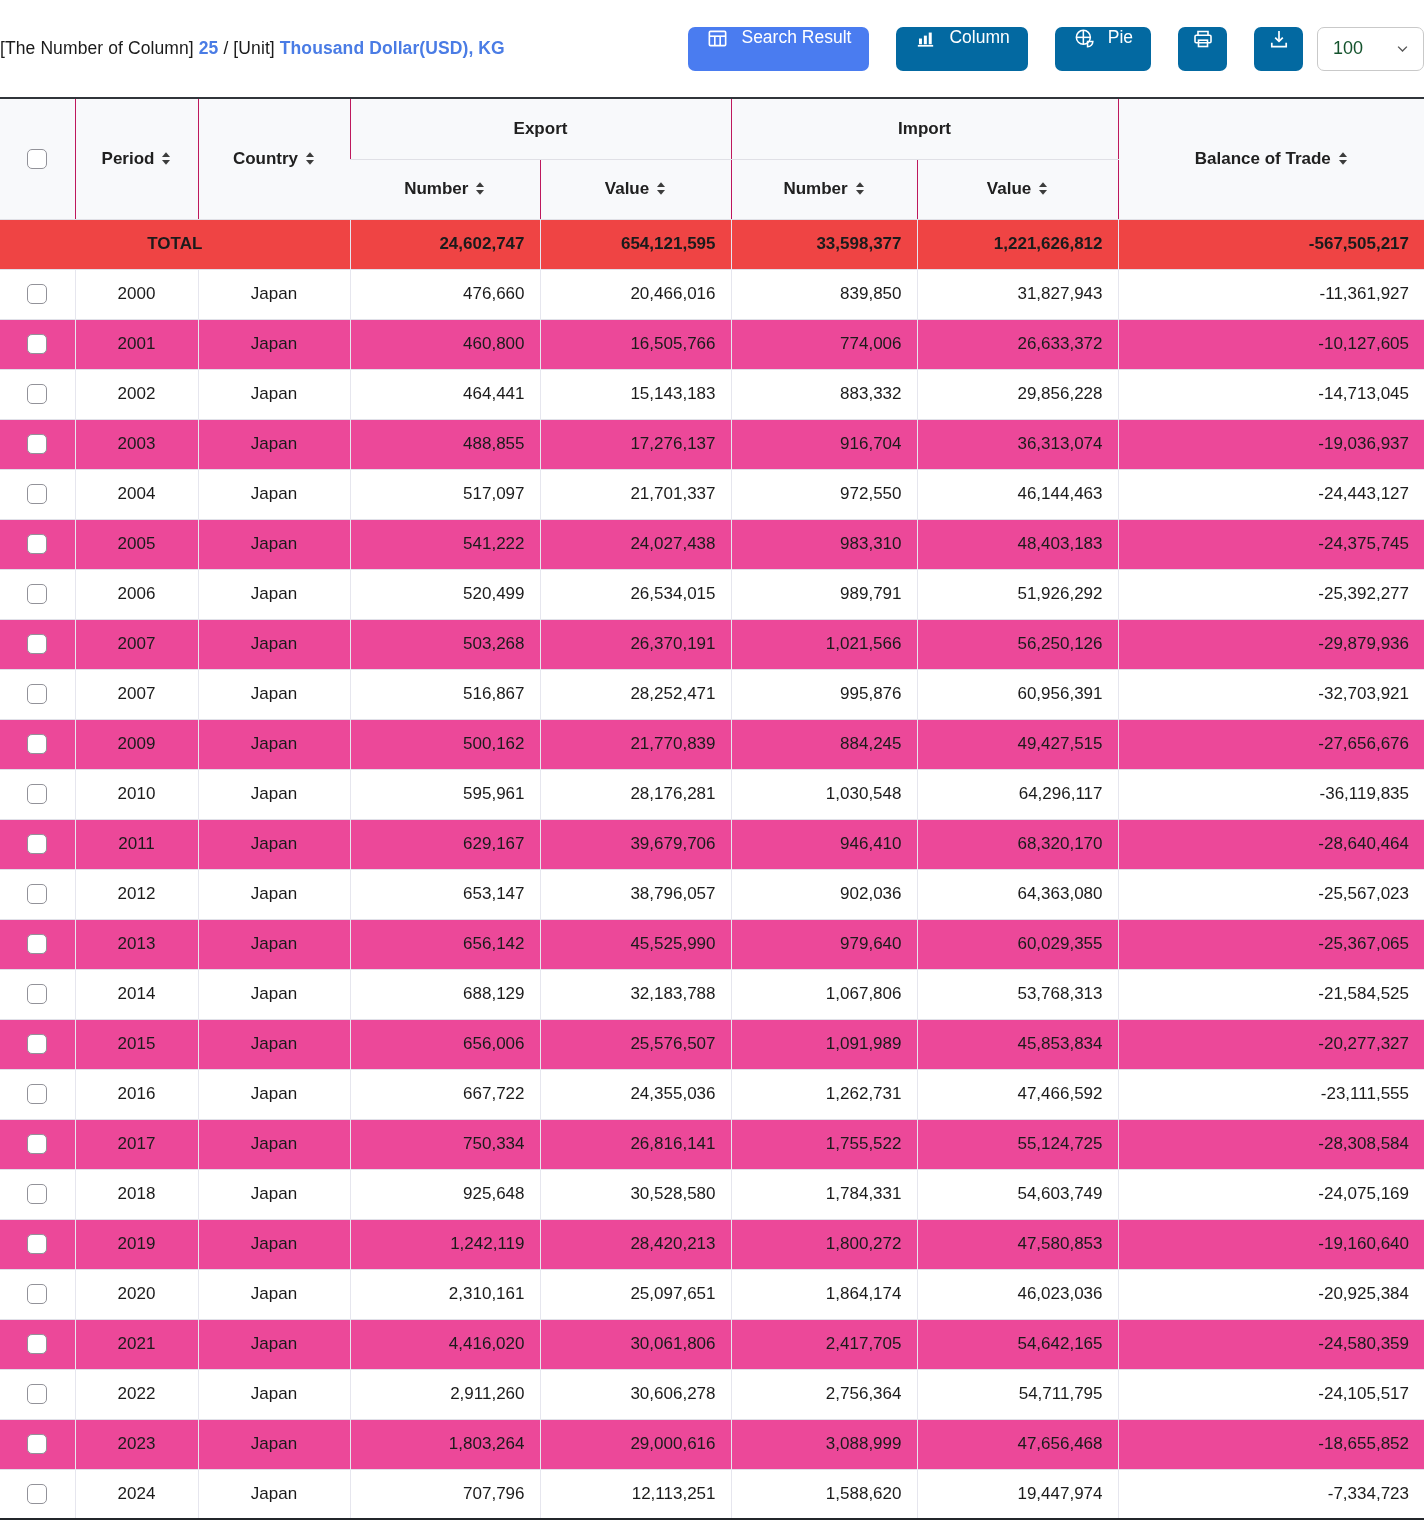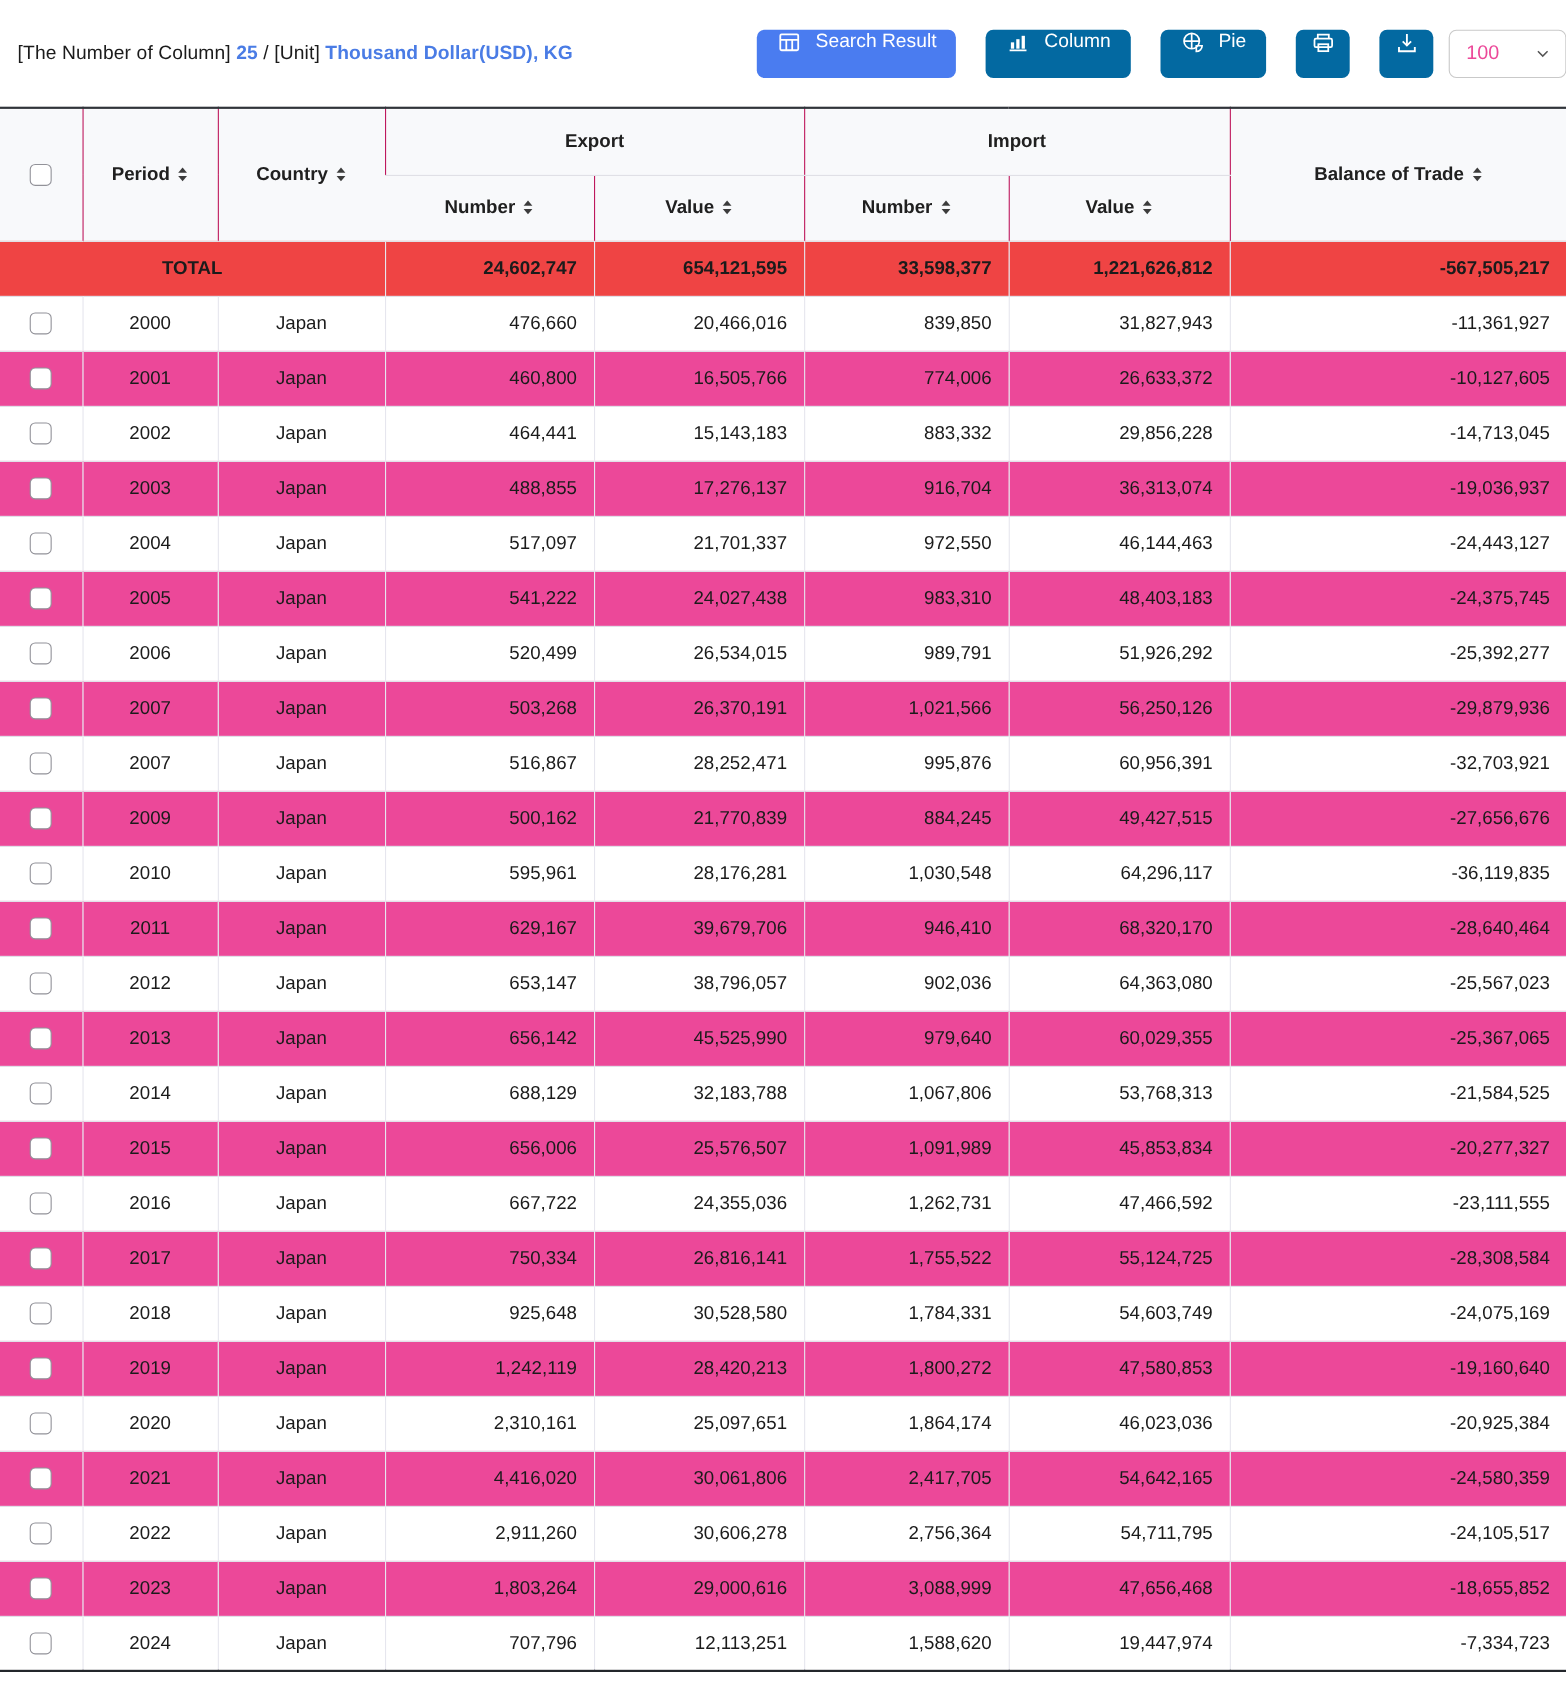--- a/index.html
+++ b/index.html
@@ -8,39 +8,39 @@
     width:1424px; height:1533px;
     font-family:"Liberation Sans", sans-serif;
     color:#1b1b1b;
     overflow:hidden;
   }
 
   
   .topbar {
     height:97px;
     display:flex; align-items:center; justify-content:space-between;
-    padding-left:16px;
+    padding-left:0;
   }
   .title { font-size:17.5px; color:#1b1b1b; letter-spacing:0.1px; white-space:nowrap; }
   .title .blue { color:#4a7ce5; font-weight:700; }
   .actions { display:flex; align-items:center; gap:7px; }
   .btn {
     display:inline-flex; align-items:flex-start; justify-content:center; gap:12px;
     height:44px; border:none; border-radius:7px;
     color:#fff; font-size:17.5px; font-family:inherit;
     padding:0 18px; cursor:pointer; white-space:nowrap;
   }
   .btn-blue { background:#4a7cf0; }
   .btn-gray { background:#0369a1;margin-left:20px; }
   .btn-square { width:49px; padding:0; }
   .page-size {
     display:inline-flex; align-items:center; justify-content:space-between;
     width:107px; height:44px;
     background:#fff; border:1px solid #c9c9c9; border-radius:7px;
-    padding:0 13px 0 15px; font-size:18px; color:#ec4899;
+    padding:0 13px 0 15px; font-size:18px; color:#14532d;
     margin-left:7px; cursor:pointer;
   }
 
   
   table {
     width:1424px; border-collapse:collapse; table-layout:fixed;
     border-top:2px solid #30343a;
     border-bottom:2px solid #23262b;
     font-size:17px;
   }

